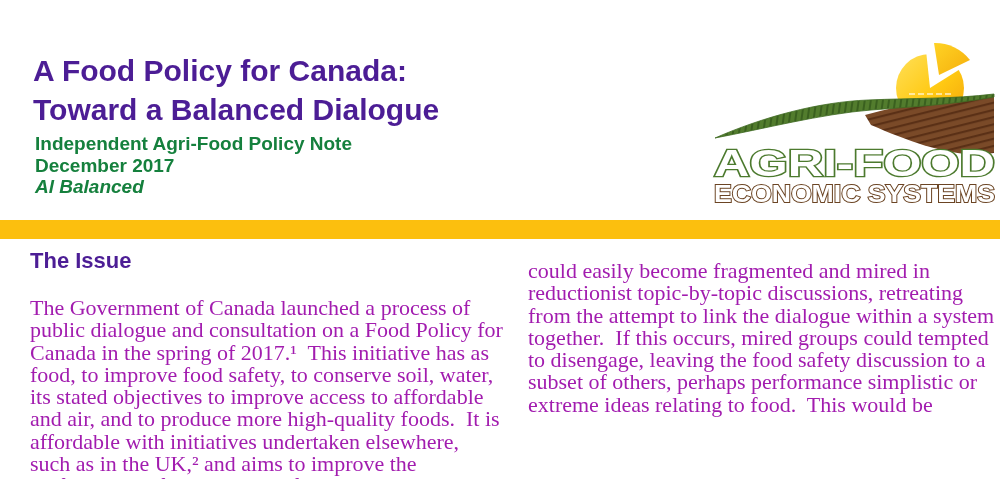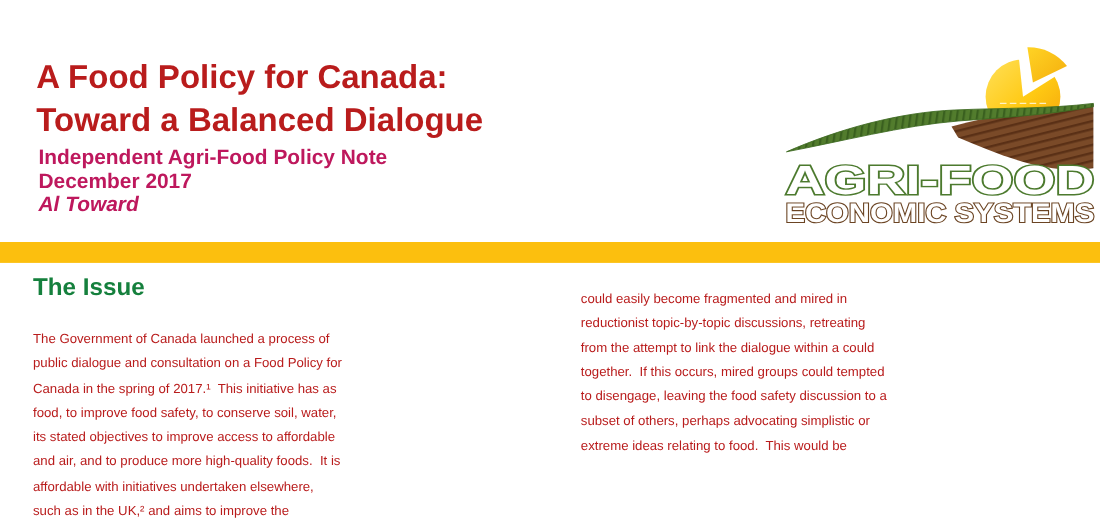--- a/index.html
+++ b/index.html
@@ -2,49 +2,49 @@
 <html><head>
 <meta charset="utf-8">
 <style>
   html,body{margin:0;padding:0;background:#ffffff;}
   #page{position:relative;width:1000px;height:479px;background:#ffffff;overflow:hidden;
         font-family:"Liberation Sans",sans-serif;}
   
   #title{position:absolute;left:33px;top:51px;font-size:30px;font-weight:bold;
          line-height:39px;letter-spacing:0px;}
   #subtitle{position:absolute;left:35px;top:133px;font-size:19px;font-weight:bold;
-            color:#be185d;line-height:21.5px;}
+            color:#15803d;line-height:21.5px;}
   #subtitle .author{font-style:italic;}
   
   #logo{position:absolute;left:703px;top:37px;width:293px;height:170px;}
   
   #divider{position:absolute;left:0;top:220px;width:1000px;height:19px;}
   
-  .col{position:absolute;font-family:Liberation Sans, sans-serif;
-       font-size:12px;color:#b91c1c;}
+  .col{position:absolute;font-family:Liberation Serif, serif;
+       font-size:22px;color:#a21caf;}
   .col .line{white-space:pre;line-height:22.3px;}
   #issue-heading{position:absolute;left:30px;top:248px;font-size:22px;font-weight:bold;
-                 color:#15803d;font-family:"Liberation Sans",sans-serif;}
+                 color:#4c1d95;font-family:"Liberation Sans",sans-serif;}
   #col-left{left:30px;top:297px;width:470px;}
   #col-right{left:528px;top:260px;width:462px;}
 </style>
 </head>
 <body>
 
 <div id="page">
 
-  <div id="title" style="color: #b91c1c;">
+  <div id="title" style="color: #4c1d95;">
     <div>A Food Policy for Canada:</div>
     <div>Toward a Balanced Dialogue</div>
   </div>
 
   <div id="subtitle">
     <div>Independent Agri-Food Policy Note</div>
     <div>December 2017</div>
-    <div class="author">Al Toward</div>
+    <div class="author">Al Balanced</div>
   </div>
 
   <svg id="logo" viewBox="0 0 293 170">
     <defs>
       <linearGradient id="sunGrad" x1="0" y1="0" x2="1" y2="1">
         <stop offset="0" stop-color="#ffe059"></stop>
         <stop offset="0.55" stop-color="#ffc913"></stop>
         <stop offset="1" stop-color="#f2a30b"></stop>
       </linearGradient>
       <linearGradient id="sliceGrad" x1="0" y1="0" x2="1" y2="1">
@@ -89,20 +89,20 @@
       <div class="line">its stated objectives to improve access to affordable</div>
       <div class="line">and air, and to produce more high-quality foods.  It is</div>
       <div class="line">affordable with initiatives undertaken elsewhere,</div>
       <div class="line">such as in the UK,² and aims to improve the</div>
       <div class="line">performance of the Canadian food system as well</div>
     </div>
 
   <div id="col-right" class="col">
       <div class="line">could easily become fragmented and mired in</div>
       <div class="line">reductionist topic-by-topic discussions, retreating</div>
-      <div class="line">from the attempt to link the dialogue within a could</div>
+      <div class="line">from the attempt to link the dialogue within a system</div>
       <div class="line">together.  If this occurs, mired groups could tempted</div>
       <div class="line">to disengage, leaving the food safety discussion to a</div>
-      <div class="line">subset of others, perhaps advocating simplistic or</div>
+      <div class="line">subset of others, perhaps performance simplistic or</div>
       <div class="line">extreme ideas relating to food.  This would be</div>
     </div>
 
 </div>
 
 </body></html>

